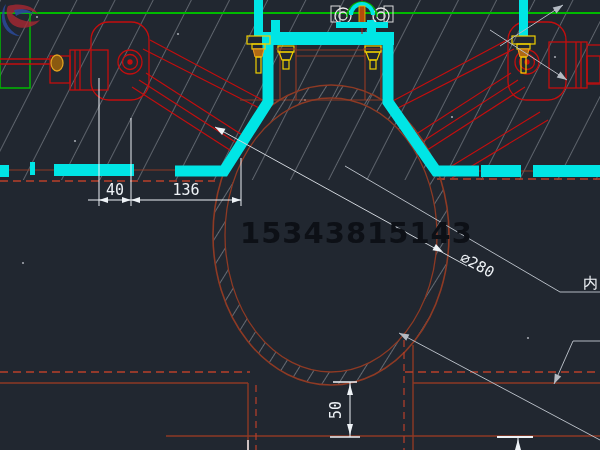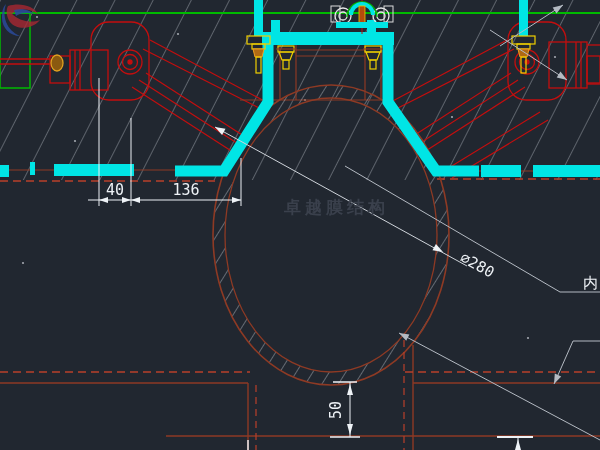--- a/index.html
+++ b/index.html
@@ -237,14 +237,14 @@
     <line x1="518" y1="437" x2="518" y2="450" stroke="#eef2f6" stroke-width="1"></line>
     <polygon points="518,439 515,450 521,450" fill="#eef2f6"></polygon>
   </g>
 </svg>
 
 <svg class="wm wm-logo" width="46" height="42" viewBox="0 0 46 42">
   <path d="M6,4 C2,16 6,30 20,36 C10,36 2,28 2,18 C2,11 3,7 6,4 Z" fill="#2a4a9a" opacity="0.85"></path>
   <path d="M8,6 C20,2 34,6 38,14 C30,8 18,8 12,14 C18,20 30,24 40,20 C32,30 16,30 10,22 C6,16 6,10 8,6 Z" fill="#a82832" opacity="0.8"></path>
   <path d="M14,10 C22,8 30,10 34,14 C27,12 20,13 16,16 Z" fill="#2a4a9a" opacity="0.9"></path>
 </svg>
-<div class="wm wm-brand cjk">卓越膜结构</div>
+<div class="wm wm-phone">15343815143</div>
 </div>
 
 </body></html>

